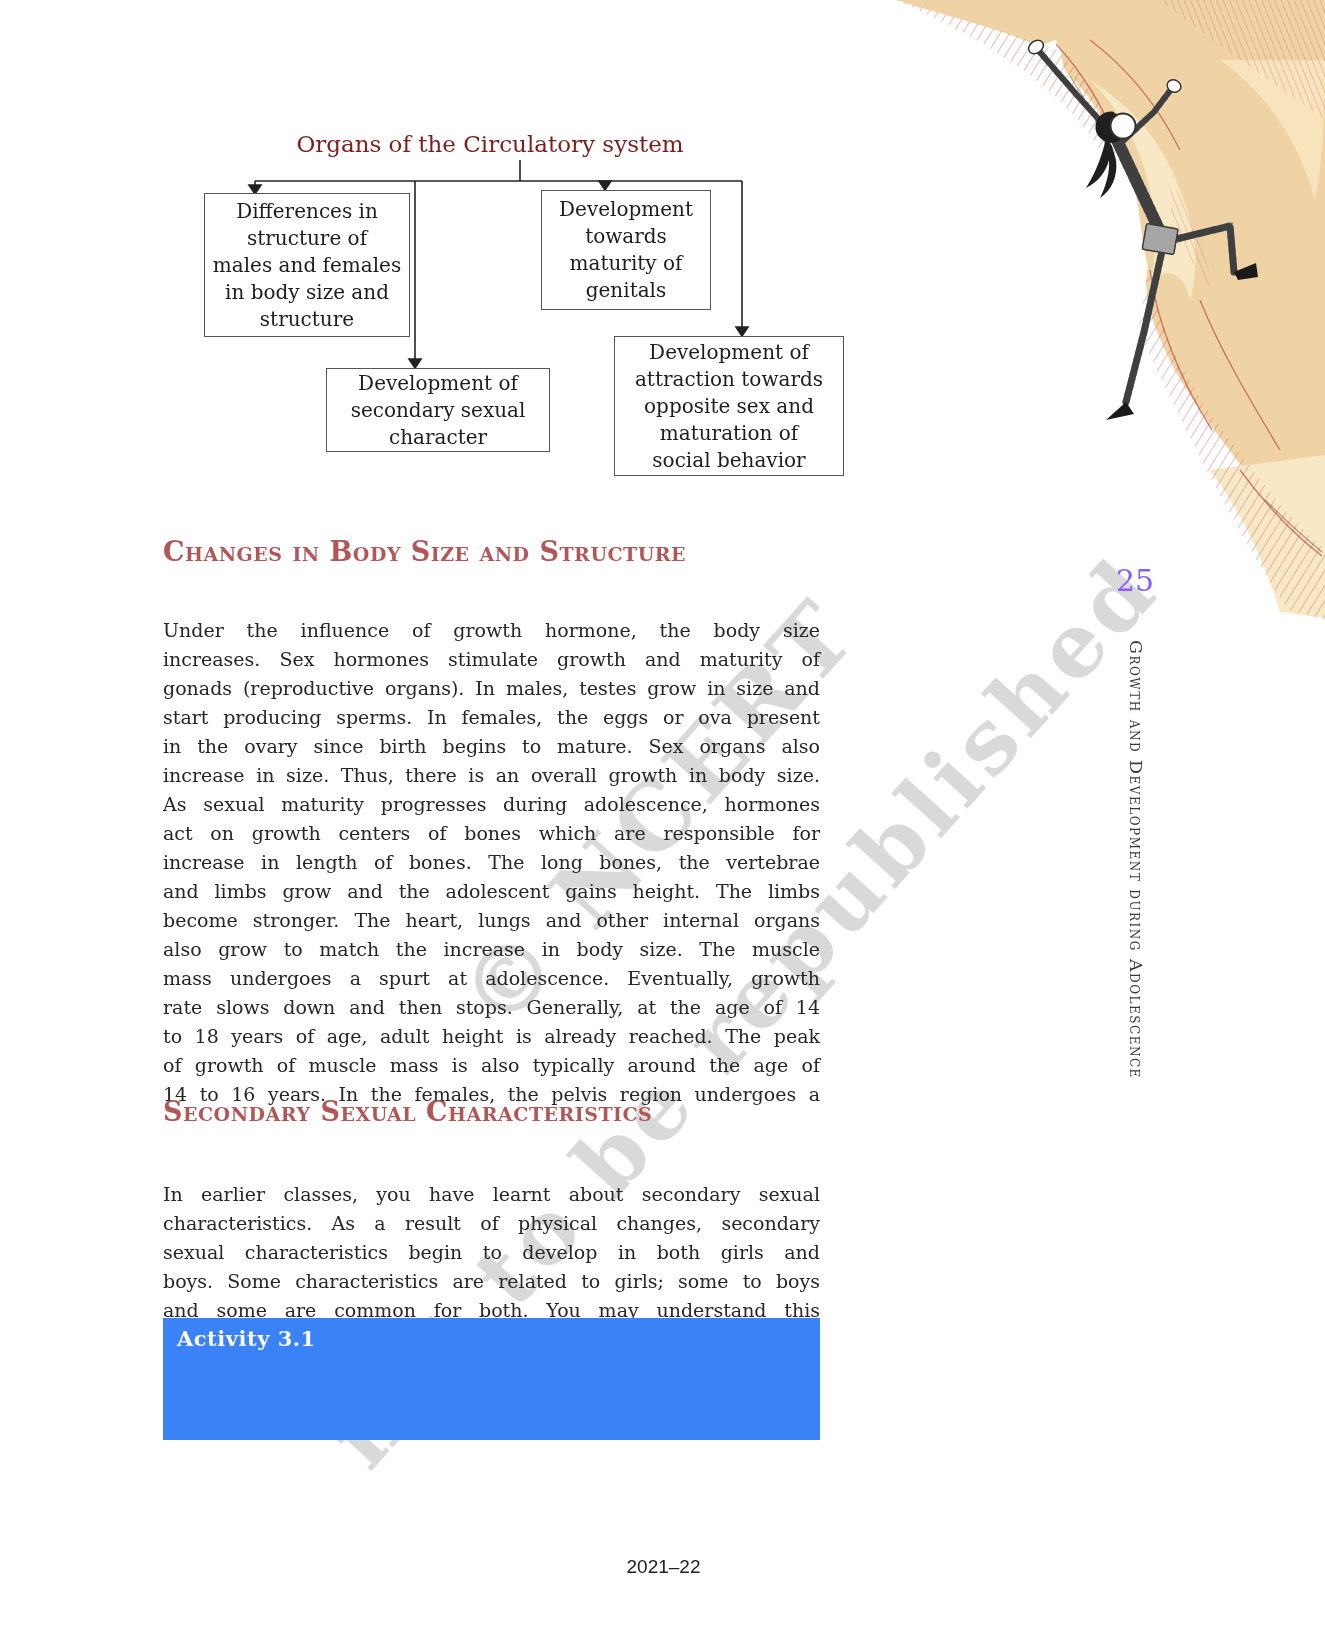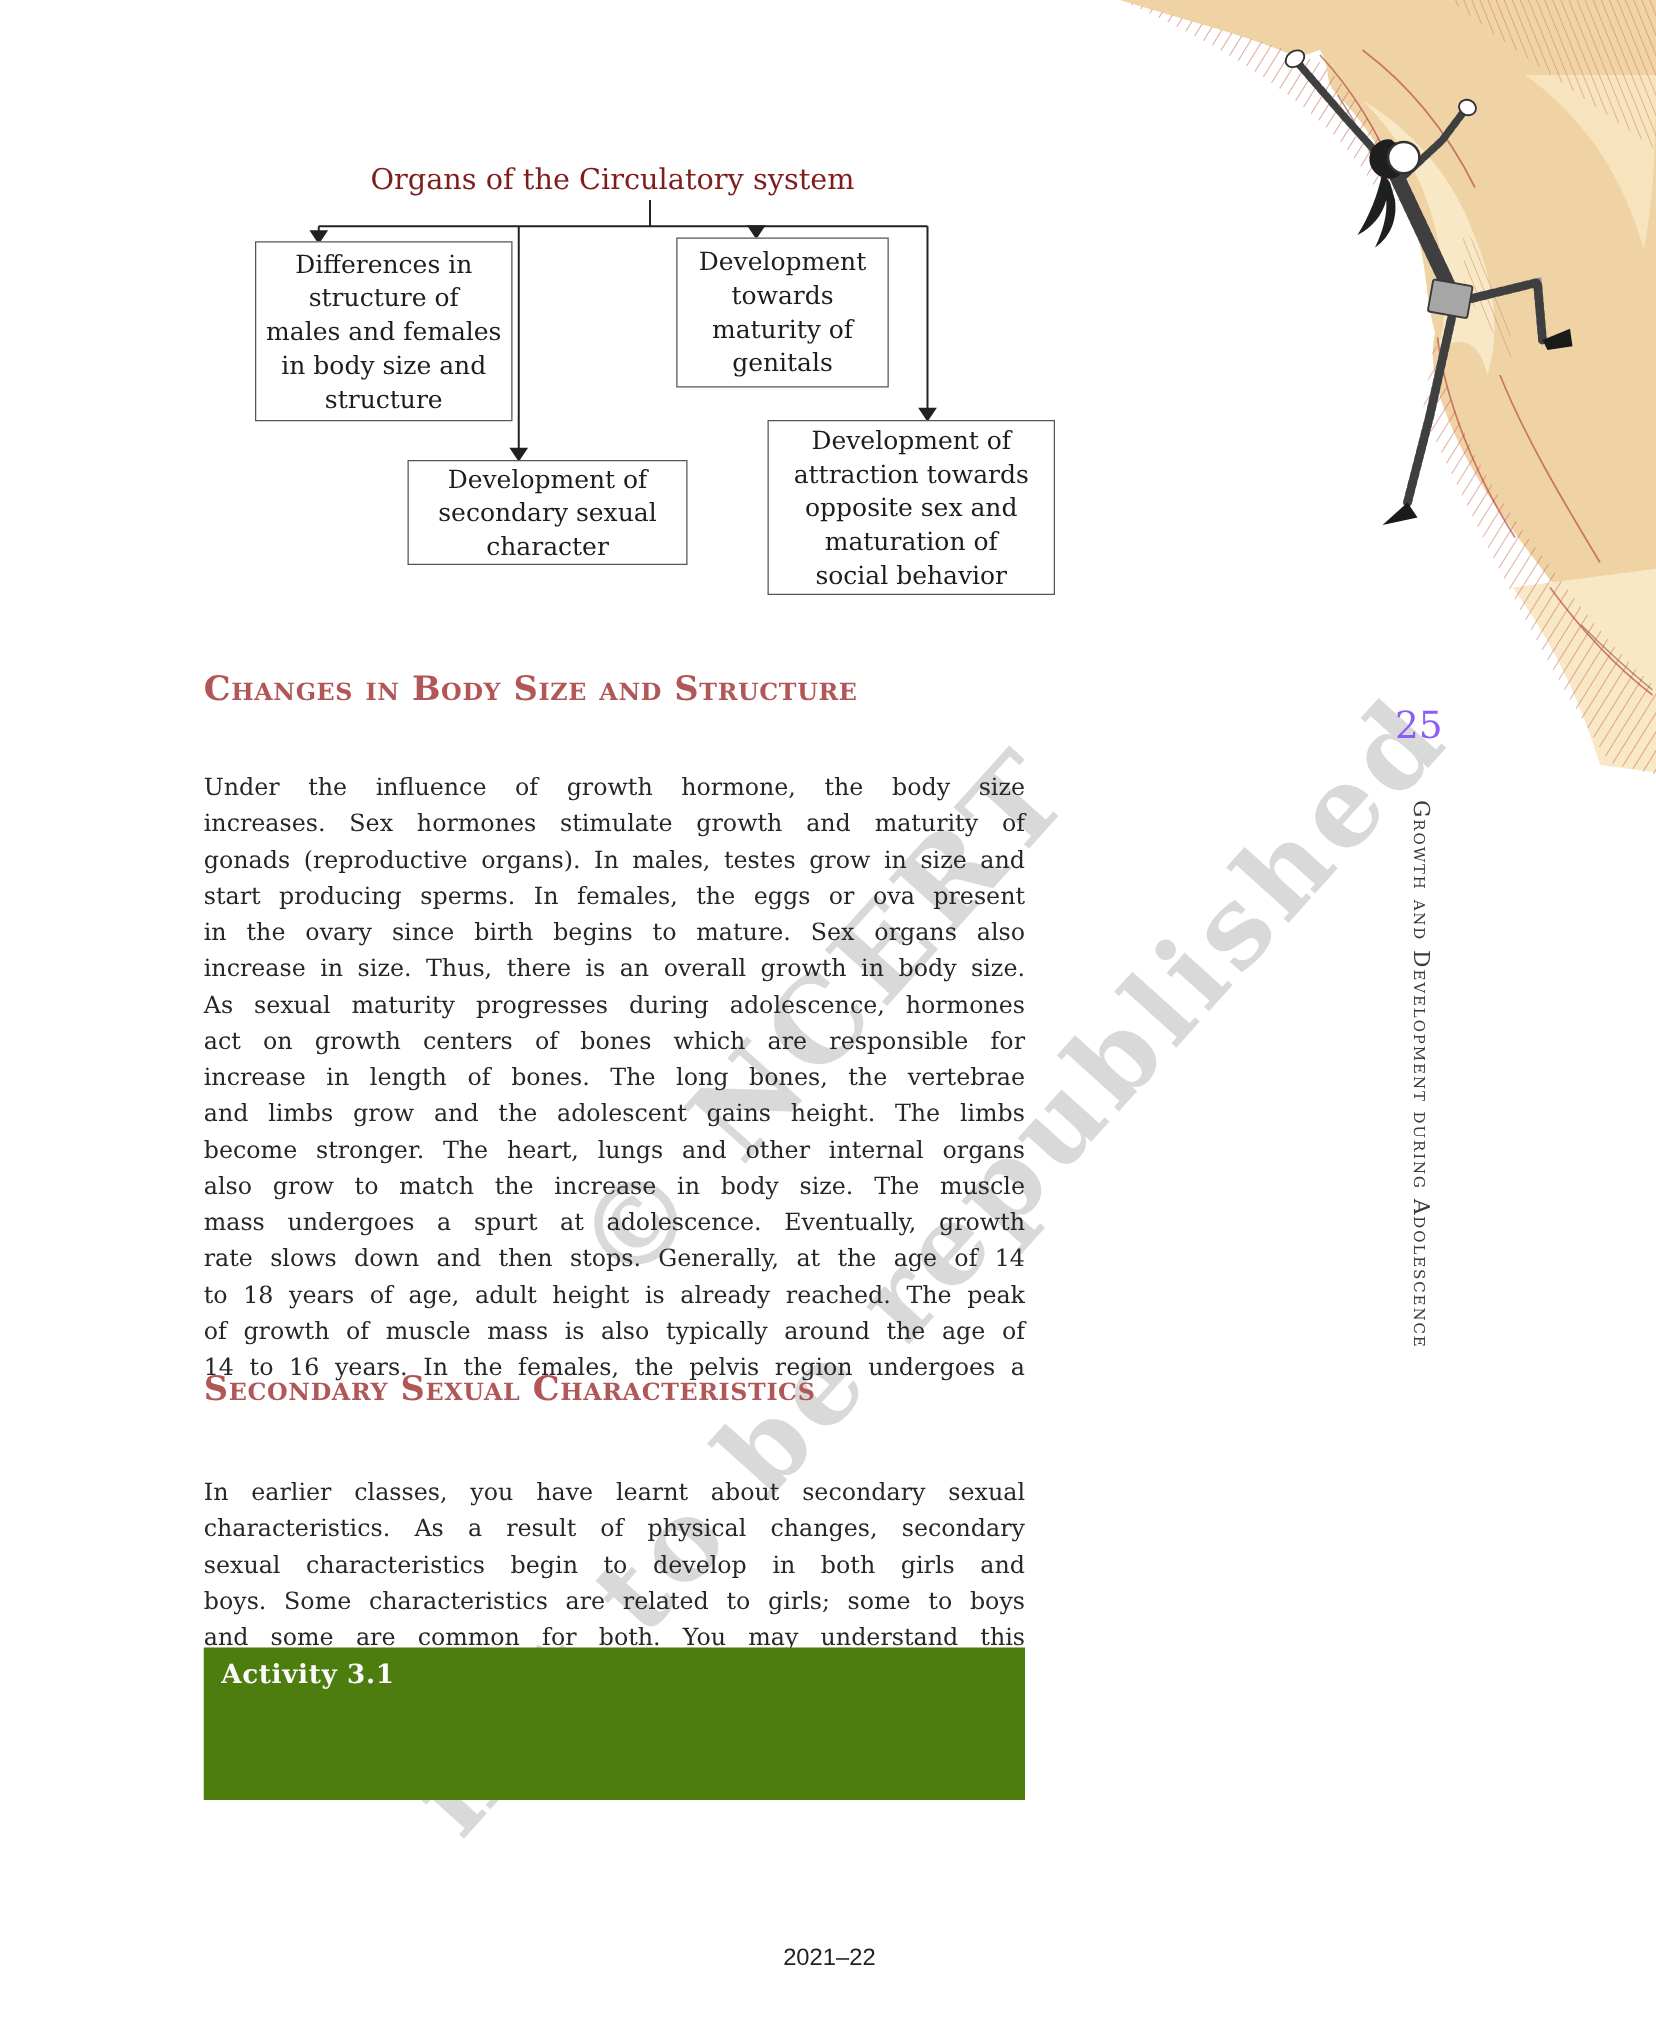--- a/index.html
+++ b/index.html
@@ -35,21 +35,21 @@
   .h1{top:536px;}
   .h2{top:1096px;}
   .para{position:absolute;left:163px;width:657px;font-size:19px;line-height:29px;z-index:2;}
   .p1{top:576px;}
   .p2{top:1140px;}
   .just{text-align:justify;text-align-last:justify;text-justify:inter-word;white-space:pre-line;margin-top:40px;}
   .lastline{text-align:left;}
   .ml{white-space:pre-line;}
 
   
-  .activity{position:absolute;left:163px;top:1318px;width:657px;height:122px;background:#4d7c0f;
+  .activity{position:absolute;left:163px;top:1318px;width:657px;height:122px;background:#3b82f6;
             box-sizing:border-box;padding:8px 14px 0 14px;z-index:2;}
   .activity-title{font-weight:bold;font-size:21px;color:#fbfbfb;letter-spacing:0.5px;}
   .activity-body{font-size:17.5px;line-height:26px;color:#1f1f1f;margin-top:2px;}
 
   
   .page-number{position:absolute;left:1116px;top:563px;font-size:30px;color:#8b5cf6;z-index:2;}
   .side-title{position:absolute;left:1126px;top:640px;height:500px;writing-mode:vertical-rl;
               font-variant:small-caps;font-size:17.5px;letter-spacing:1.5px;color:#3a3a3a;z-index:2;}
   .footer{position:absolute;left:1px;top:1556px;width:1325px;text-align:center;
           font-family:"Liberation Sans",sans-serif;font-size:19px;color:#222;z-index:2;}

